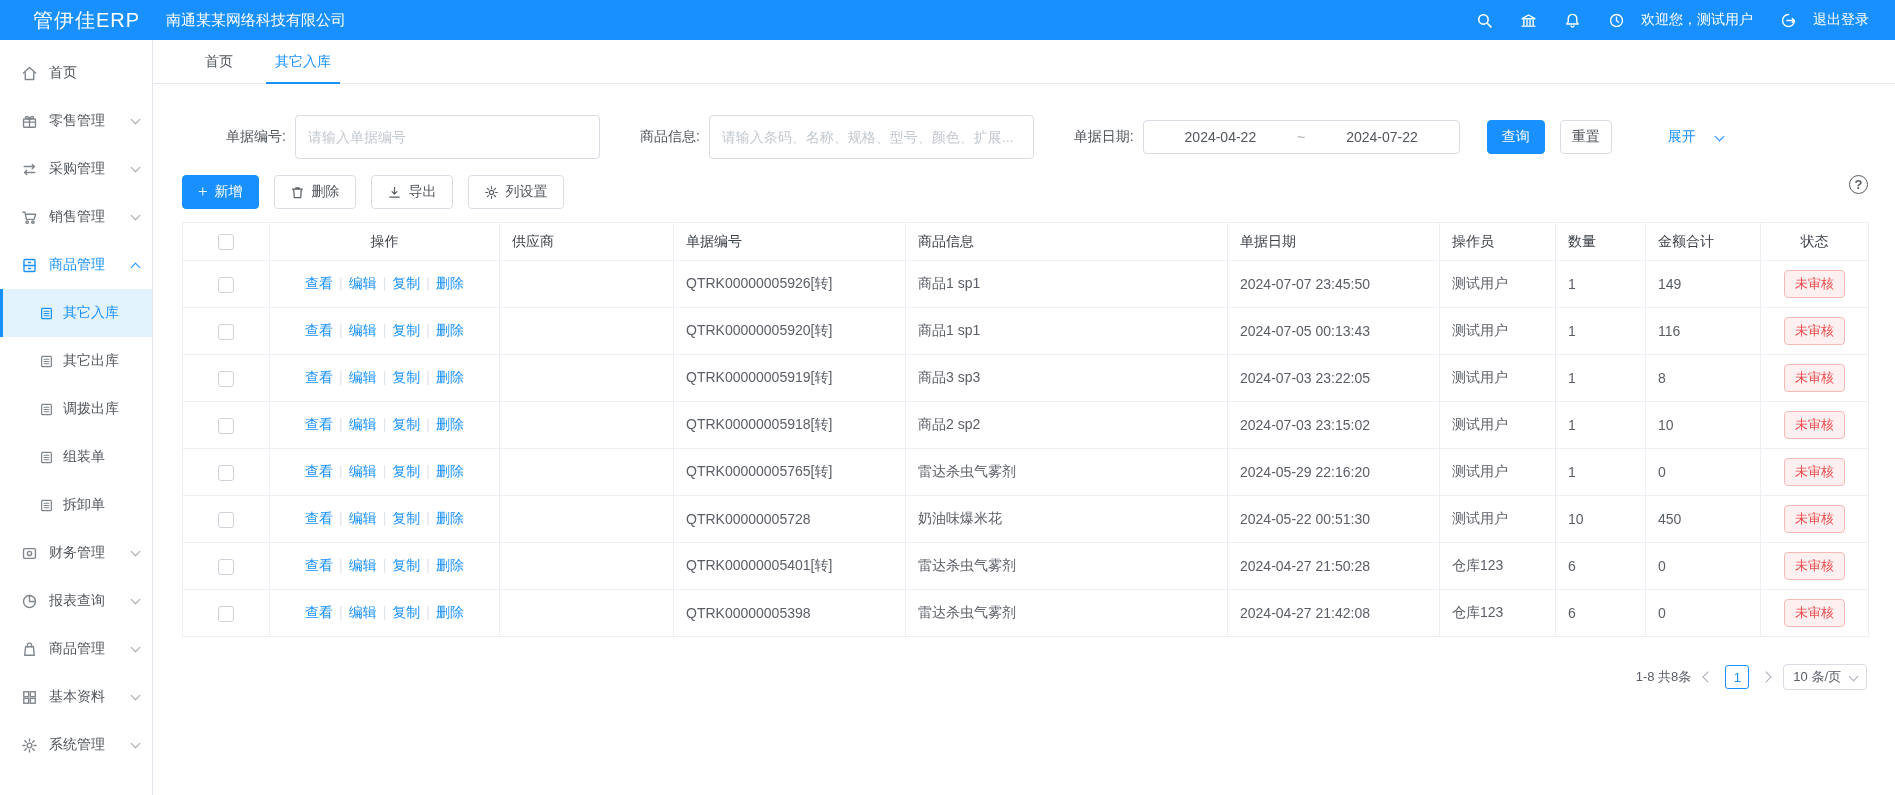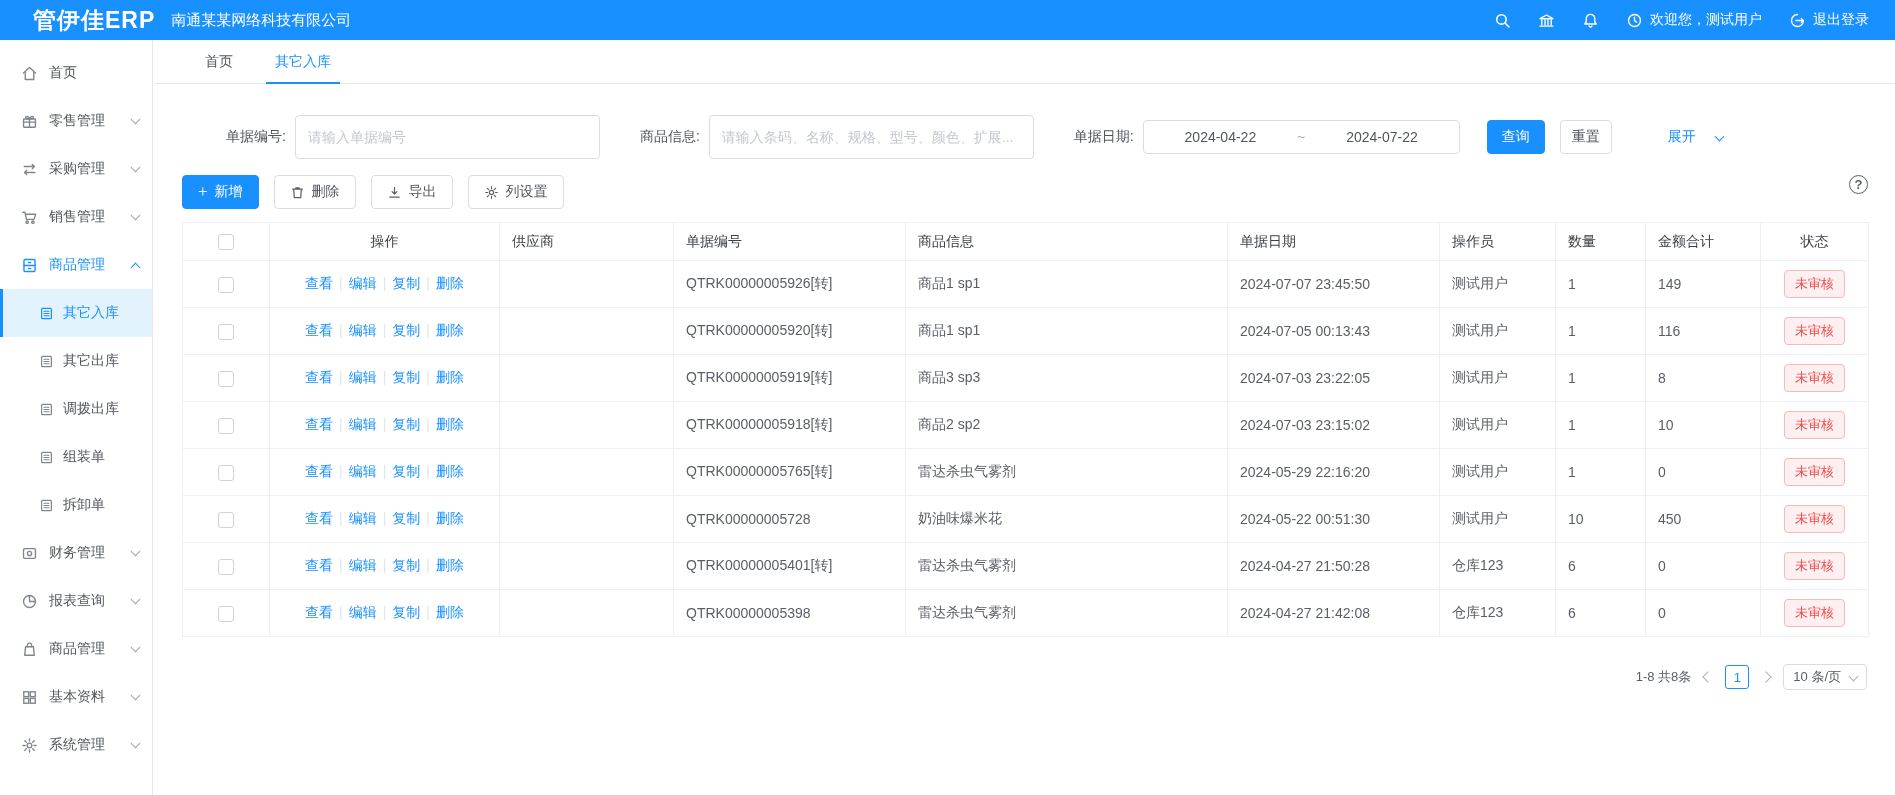--- a/index.html
+++ b/index.html
@@ -2,25 +2,25 @@
 <html><head>
 <meta charset="utf-8">
 <style>
   * { margin:0; padding:0; box-sizing:border-box; }
   html,body { width:1895px; height:795px; }
   body { font-family:"Liberation Sans","DejaVu Sans",sans-serif; background:#fff; color:#333; overflow:hidden; position:relative; }
   svg { display:block; }
 
   
   .header { position:absolute; top:0; left:0; right:0; height:40px; background:#1890ff; display:flex; align-items:center; color:#fff; z-index:10; }
-  .logo { flex:0 0 150px; padding-left:33px; font-size:23px; font-weight:700; letter-spacing:1px; white-space:nowrap; }
+  .logo { flex:0 0 150px; padding-left:33px; font-size:20px; font-weight:400; letter-spacing:1px; white-space:nowrap; }
   .company { font-size:15px; margin-left:16px; }
   .header-right { margin-left:auto; display:flex; align-items:center; gap:27px; padding-right:26px; font-size:14px; }
   .hicon { width:17px; height:17px; }
-  .hgroup { display:flex; align-items:center; gap:7px; cursor:pointer; white-space:nowrap; }
+  .hgroup { display:flex; align-items:center; gap:16px; cursor:pointer; white-space:nowrap; }
 
   
   .sidebar { position:absolute; top:40px; bottom:0; left:0; width:153px; border-right:1px solid #e4e7ed; background:#fff; overflow:hidden; }
   .snav { padding-top:9px; }
   .sitem { height:48px; display:flex; align-items:center; padding:0 13px 0 21px; font-size:14px; color:#51565d; cursor:pointer; position:relative; white-space:nowrap; }
   .sitem .micon { width:17px; height:17px; margin-right:11px; color:#80868c; flex:0 0 auto; }
   .sitem.parent-active { color:#1890ff; }
   .sitem.parent-active .micon { color:#1890ff; }
   .sub { padding-left:39px; }
   .sub .micon { width:15px; height:15px; margin-right:9px; }

